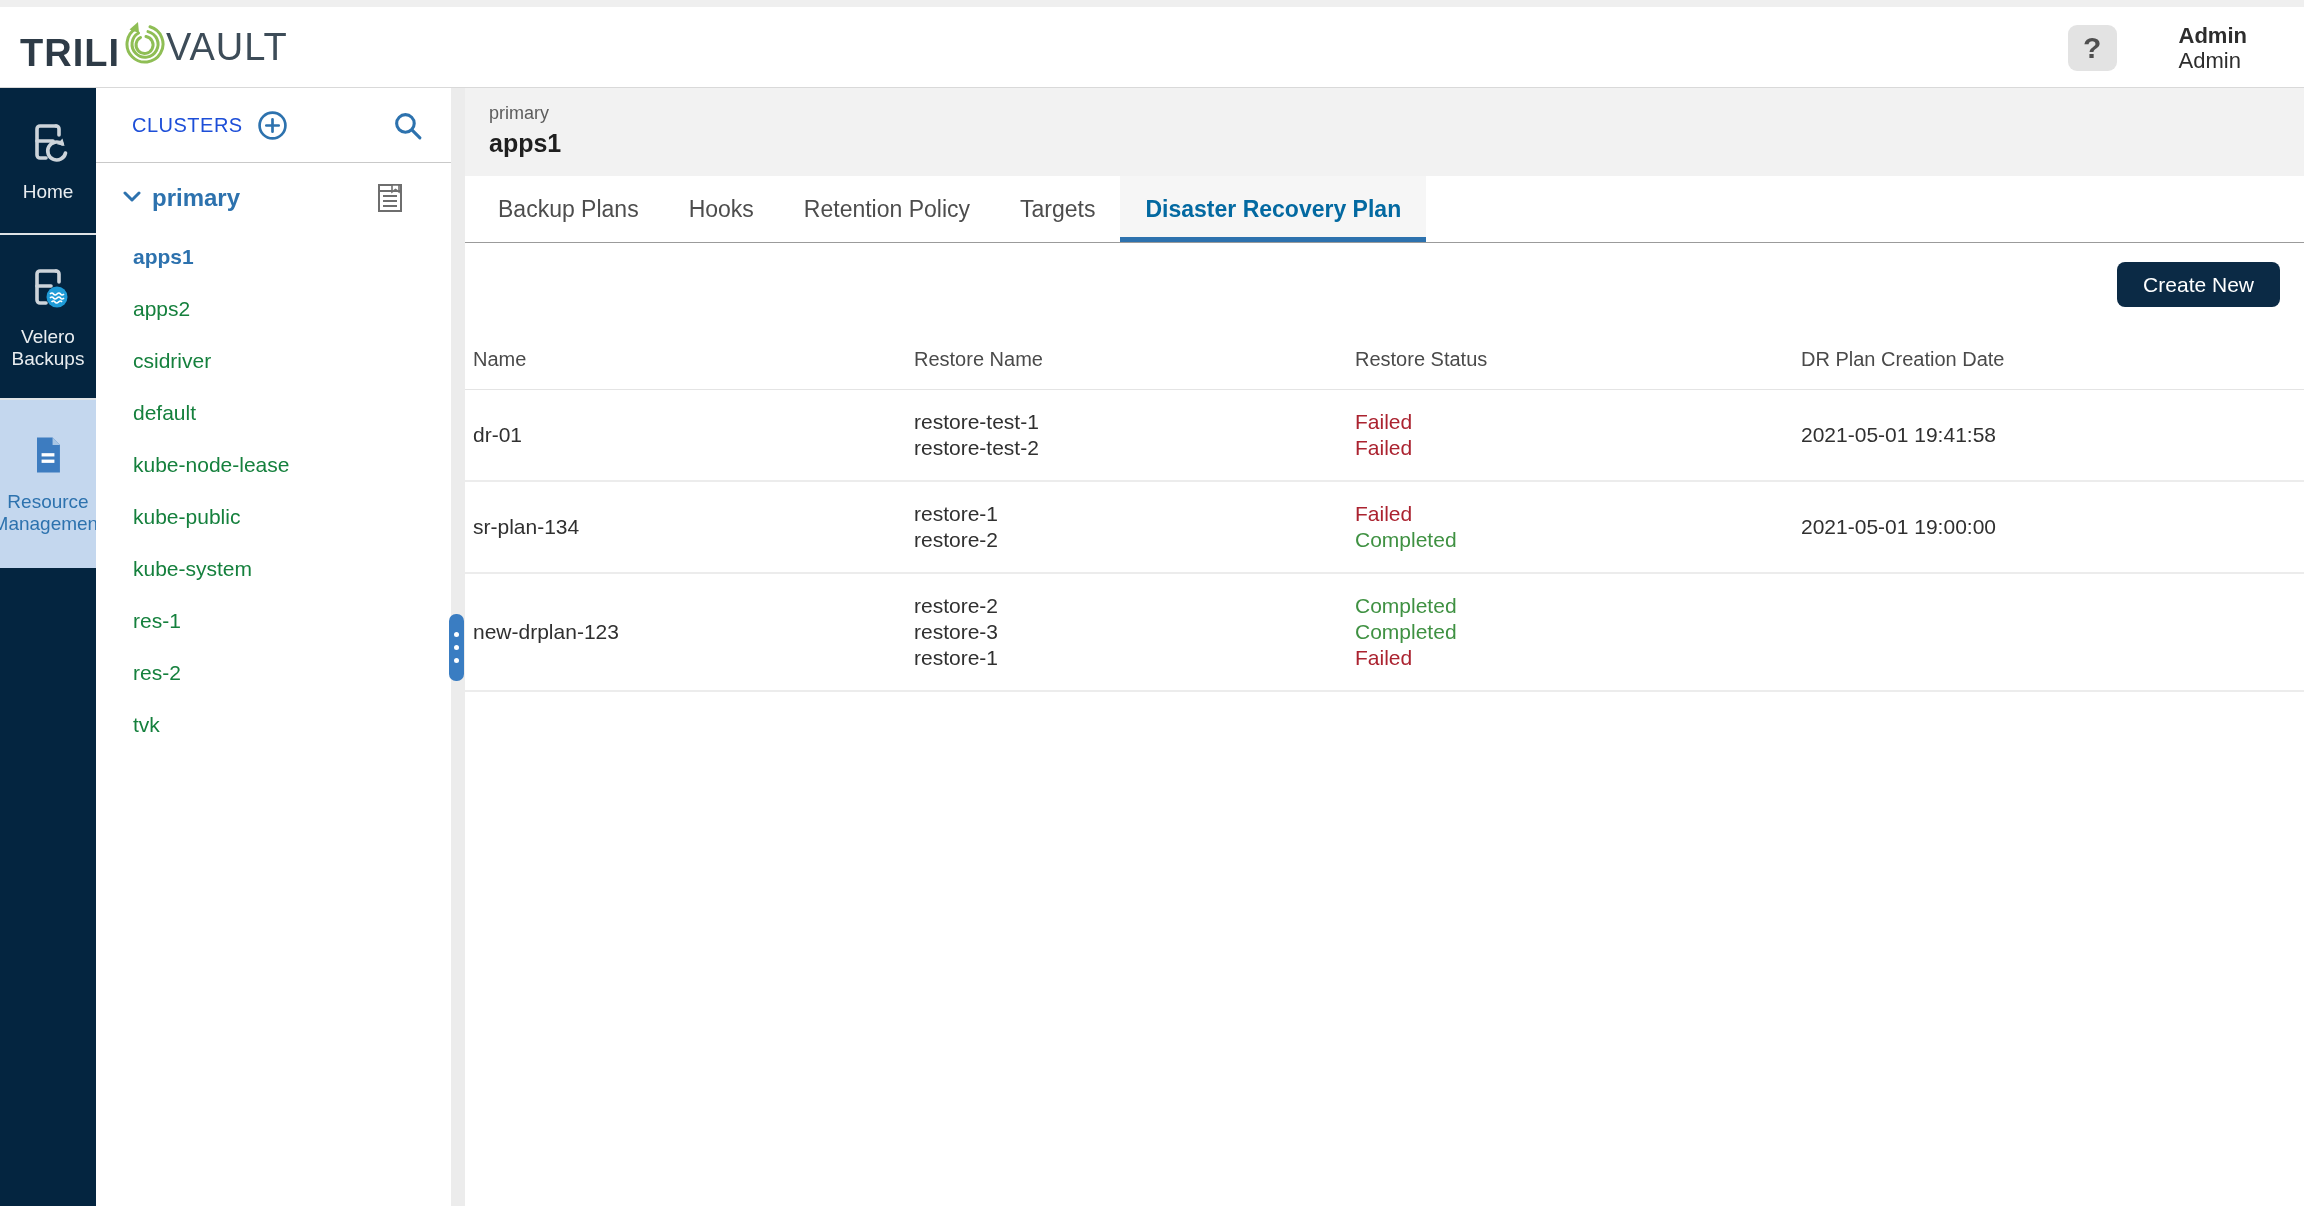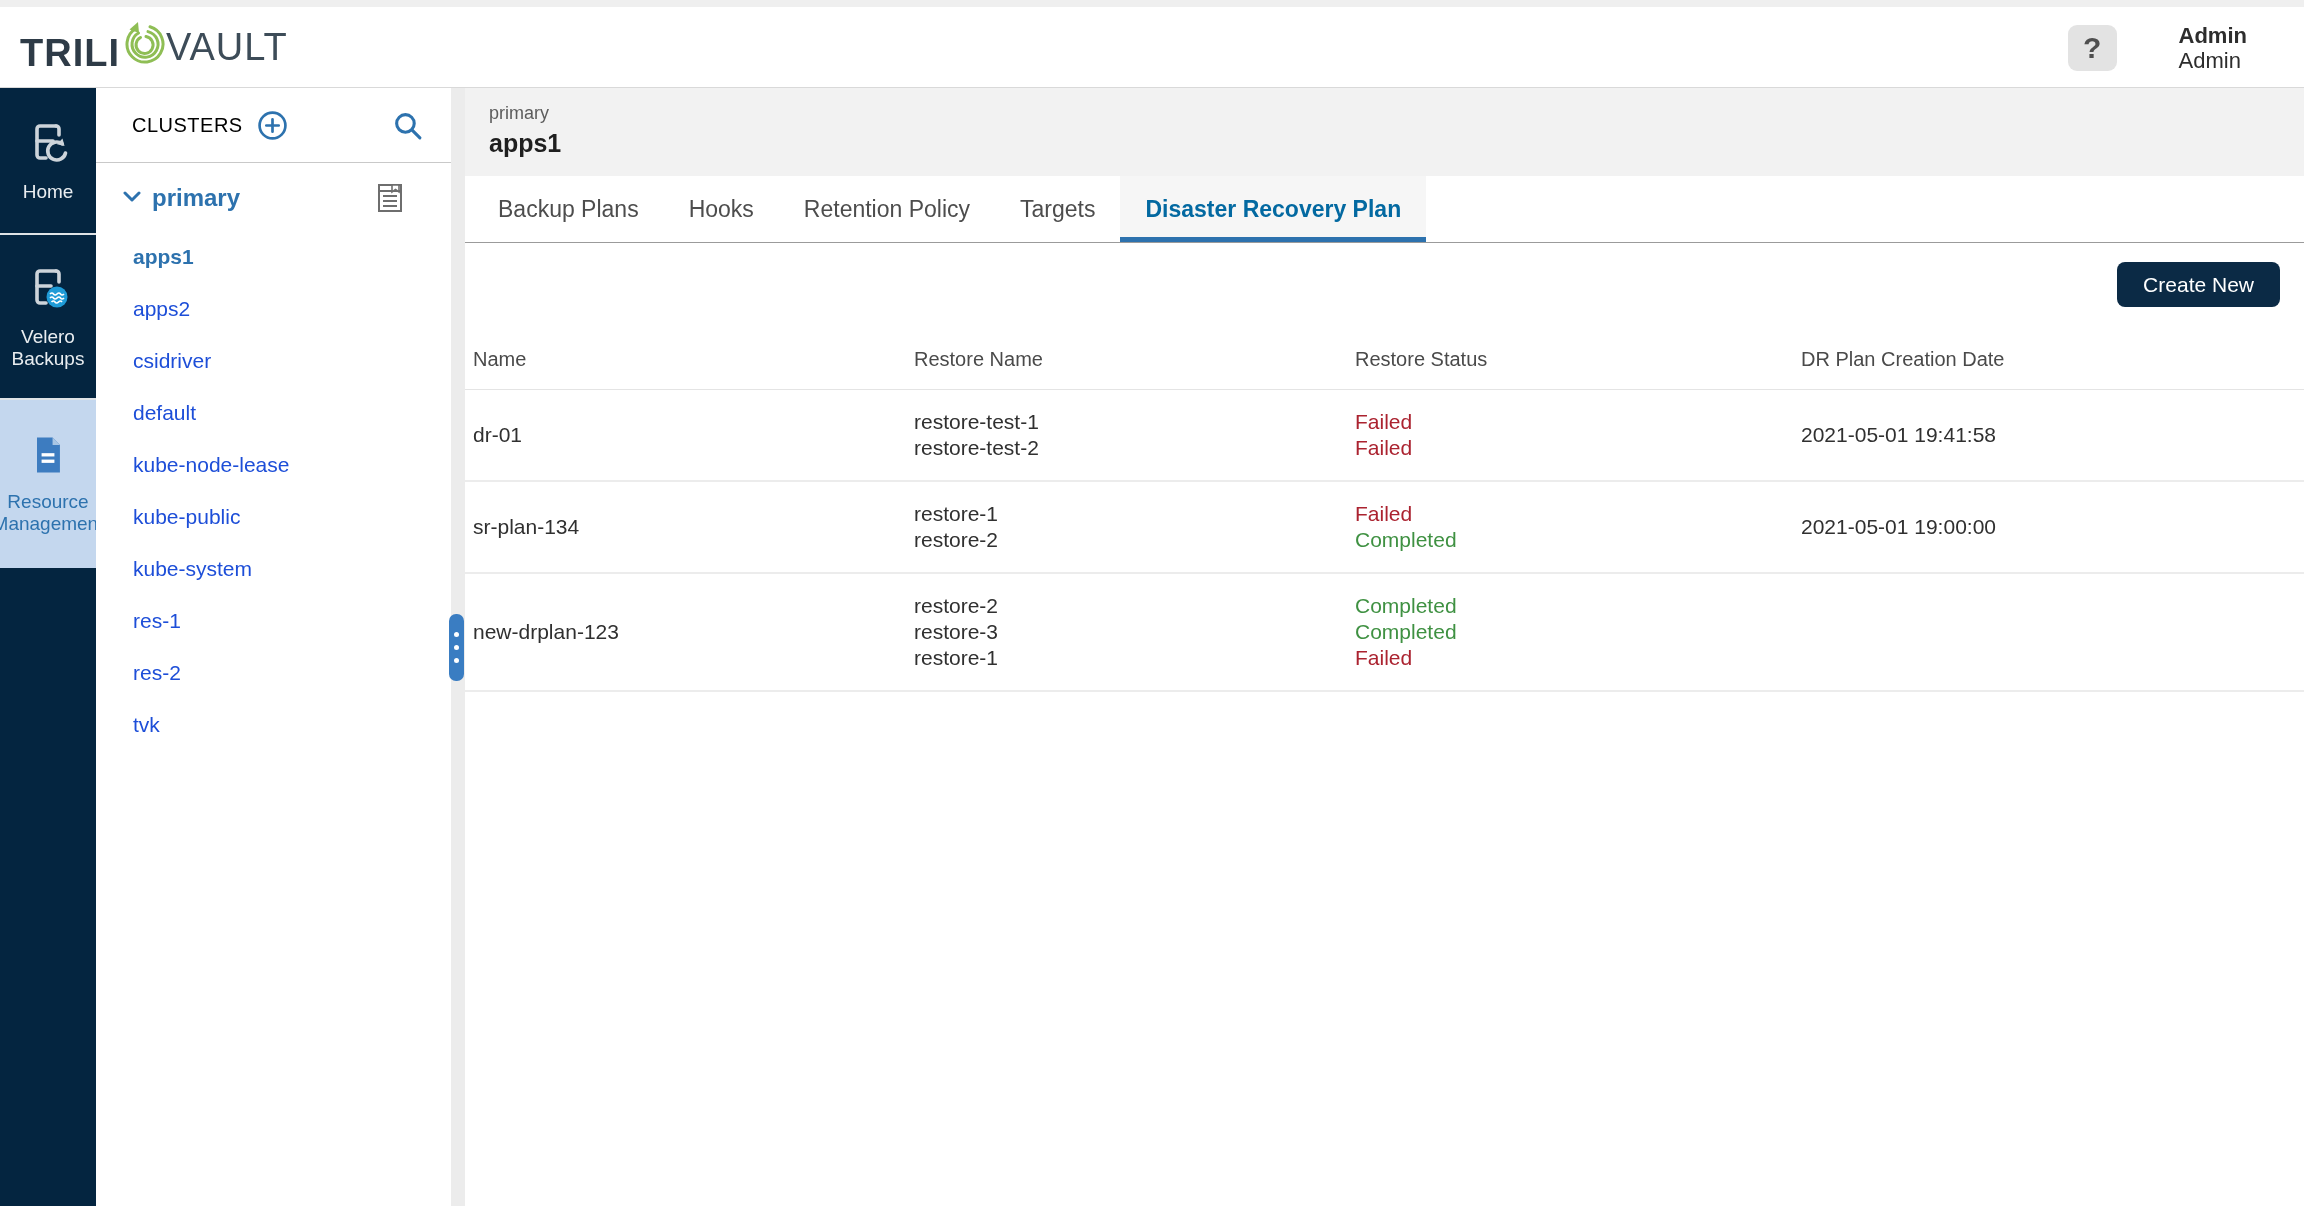--- a/index.html
+++ b/index.html
@@ -29,28 +29,28 @@
   .rail-item:nth-child(1) { height:147px; }
   .rail-item:nth-child(2) { height:165px; }
   .rail-item:nth-child(3) { height:168px; }
   .rail-item.active { background:#c4d7ee; color:#2d72ae; border-bottom:none; }
   .rail-label { line-height:22px; }
 
   
   .clusters { position:absolute; left:96px; top:88px; width:355px; height:1118px; background:#ffffff; }
   .clusters-header { height:75px; border-bottom:1px solid #c9c9c9; display:flex; align-items:center;
                      padding:0 28px 0 36px; }
-  .clusters-title { font-size:20px; color:#000000; letter-spacing:.5px; }
+  .clusters-title { font-size:20px; color:#1d4ed8; letter-spacing:.5px; }
   .plus-wrap { margin-left:14px; display:flex; cursor:pointer; }
   .search-wrap { margin-left:auto; display:flex; cursor:pointer; }
   .cluster-row { display:flex; align-items:center; height:50px; margin-top:10px; padding:0 48px 0 27px; cursor:pointer; }
   .cluster-name { margin-left:11px; font-size:24px; font-weight:700; color:#2d72ae; }
   .notebook-wrap { margin-left:auto; display:flex; cursor:pointer; }
   .ns-list { list-style:none; margin-top:8px; }
-  .ns-item { height:52px; display:flex; align-items:center; padding-left:37px; font-size:21px; color:#1d4ed8; cursor:pointer; }
+  .ns-item { height:52px; display:flex; align-items:center; padding-left:37px; font-size:21px; color:#15803d; cursor:pointer; }
   .ns-item.selected { color:#2d72ae; font-weight:700; }
 
   
   .divider-strip { position:absolute; left:451px; top:88px; width:14px; height:1118px; background:#ececec; }
   .drag-handle { position:absolute; left:449px; top:614px; width:15px; height:67px; background:#3a7dc2;
                  border-radius:7px; display:flex; flex-direction:column; align-items:center; justify-content:center;
                  gap:8px; cursor:col-resize; }
   .drag-handle i { width:5px; height:5px; border-radius:50%; background:#ffffff; }
 
   

